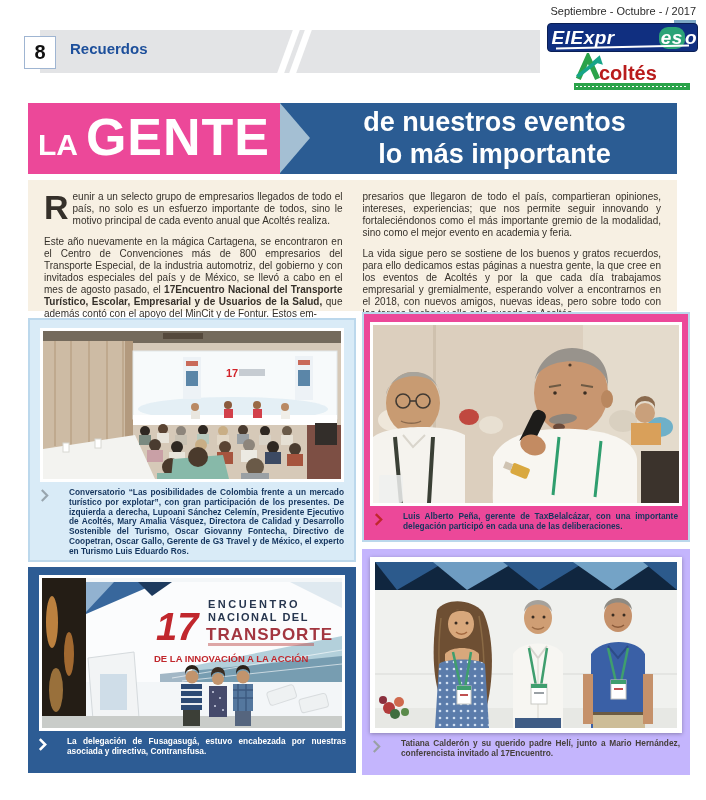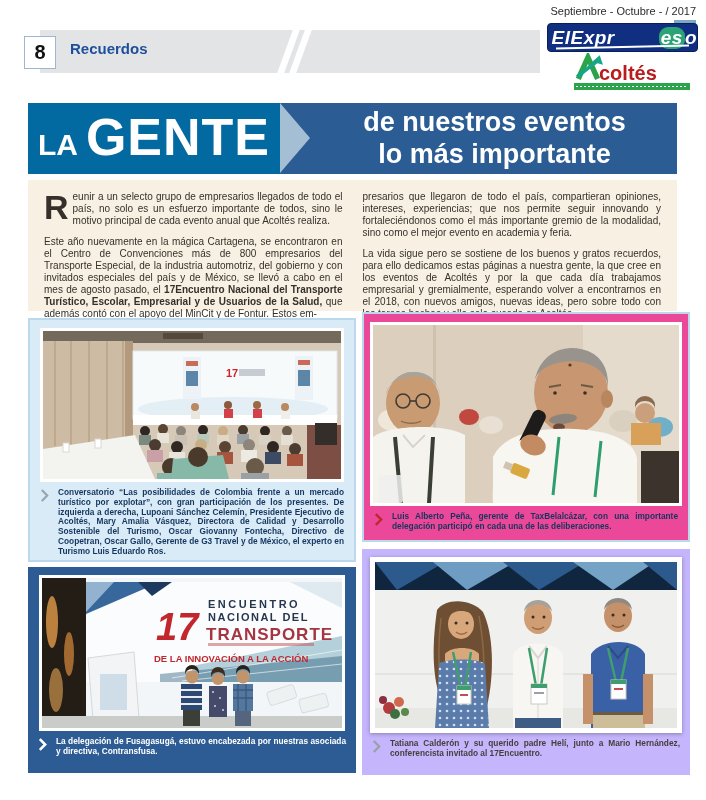--- a/index.html
+++ b/index.html
@@ -28,21 +28,21 @@
   .ex-green{background:#2ba377;border-radius:9px;padding:0 2px;margin-left:44px;}
   .acoltes{position:absolute;left:574px;top:53px;width:122px;}
   .acoltes-row{display:flex;align-items:flex-end;}
   .acoltes-name{color:#b91c1c;font-weight:bold;font-size:20px;margin-left:-5px;line-height:16px;}
   .acoltes-bar{margin-top:2px;height:7px;width:116px;background:#2ba34a;position:relative;}
   .acoltes-bar::after{content:"";position:absolute;left:2px;right:2px;top:3px;height:1px;
            background:repeating-linear-gradient(90deg,#fff 0 2px,transparent 2px 4px);}
 
   
   .banner{position:absolute;left:28px;top:103px;width:649px;height:71px;background:#2b5c93;}
-  .banner-left{position:absolute;left:0;top:0;width:252px;height:71px;background:#0369a1;
+  .banner-left{position:absolute;left:0;top:0;width:252px;height:71px;background:#ec4899;
            text-align:center;line-height:69px;color:#fff;white-space:nowrap;}
   .banner-la{font-size:30px;font-weight:bold;margin-right:8px;}
   .banner-gente{font-size:52px;font-weight:bold;letter-spacing:1px;}
   .banner-arrow{position:absolute;left:252px;top:0;width:0;height:0;
            border-top:35.5px solid transparent;border-bottom:35.5px solid transparent;
            border-left:30px solid #a4bfd3;}
   .banner-right{position:absolute;left:284px;right:0;top:0;bottom:0;display:flex;flex-direction:column;
            align-items:center;justify-content:center;color:#fff;font-weight:bold;font-size:27px;
            line-height:1.16;}
 
@@ -55,21 +55,21 @@
   .b{font-weight:bold;}
 
   
   .card{position:absolute;box-sizing:border-box;overflow:hidden;}
   .card-tl{left:28px;top:318px;width:328px;height:244px;background:#d9ebf7;border:2px solid #bcd8ec;}
   .card-tr{left:362px;top:312px;width:328px;height:230px;background:#ec4899;border:2px solid #bcd8ec;}
   .card-bl{left:28px;top:567px;width:328px;height:206px;background:#2d5c94;}
   .card-br{left:362px;top:549px;width:328px;height:226px;background:#c4b5fd;}
   .photo{display:block;margin:8px auto 5px;border:3px solid #fff;background:#fff;}
   .card-br .photo{border-width:5px;box-shadow:0 1px 4px rgba(0,0,0,.3);}
-  .caption{display:flex;gap:9px;padding:1px 10px 0;}
+  .caption{display:flex;gap:20px;padding:1px 10px 0;}
   .chev{flex:0 0 auto;margin-top:1px;color:#98a5ae;}
   .card-tr .chev{color:#c0272d;}
   .card-bl .chev{color:#ffffff;}
   .card-br .chev{color:#9aa0a5;}
   .caption-text{font-size:8.3px;font-weight:bold;line-height:9.8px;color:#14355e;text-align:justify;}
   .card-bl .caption-text{color:#ffffff;}
   .card-br .caption-text{color:#453f3a;}
   svg text{font-family:"Liberation Sans",sans-serif;}
 </style>
 </head>

